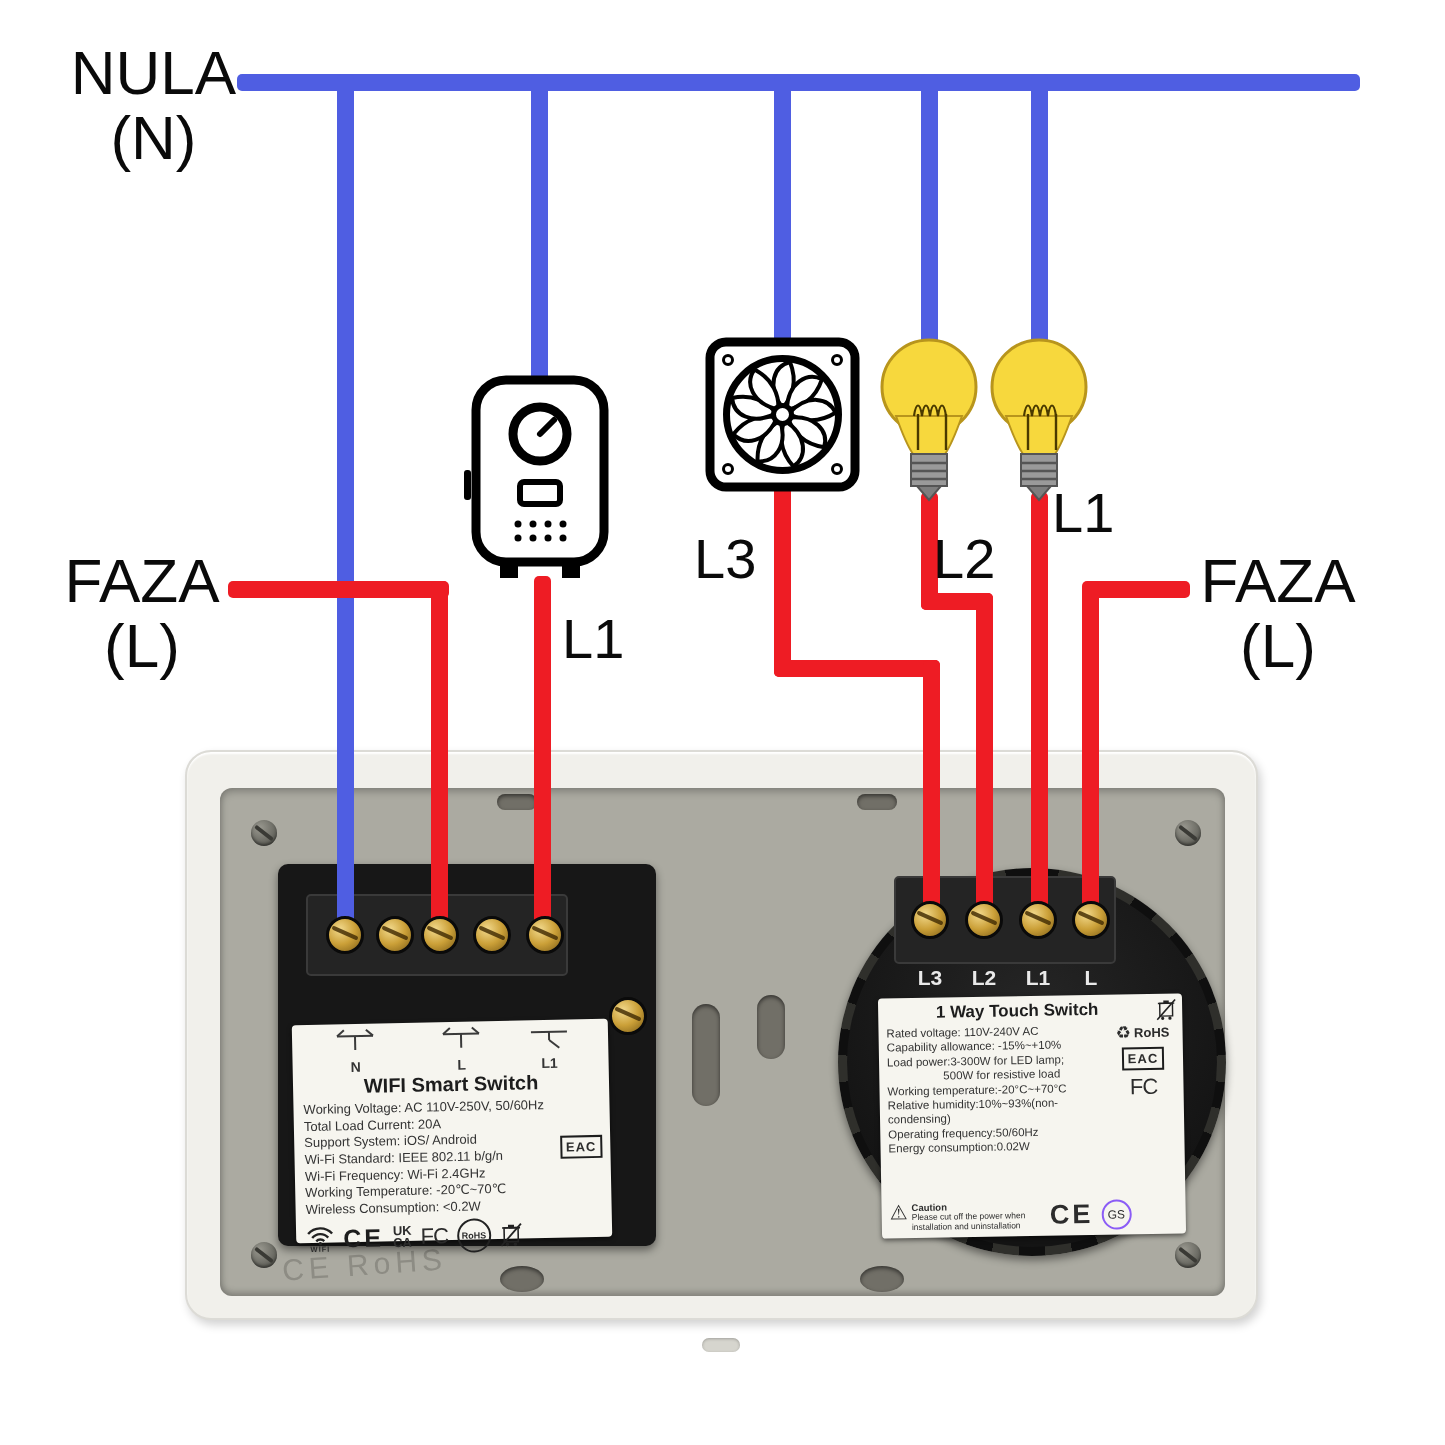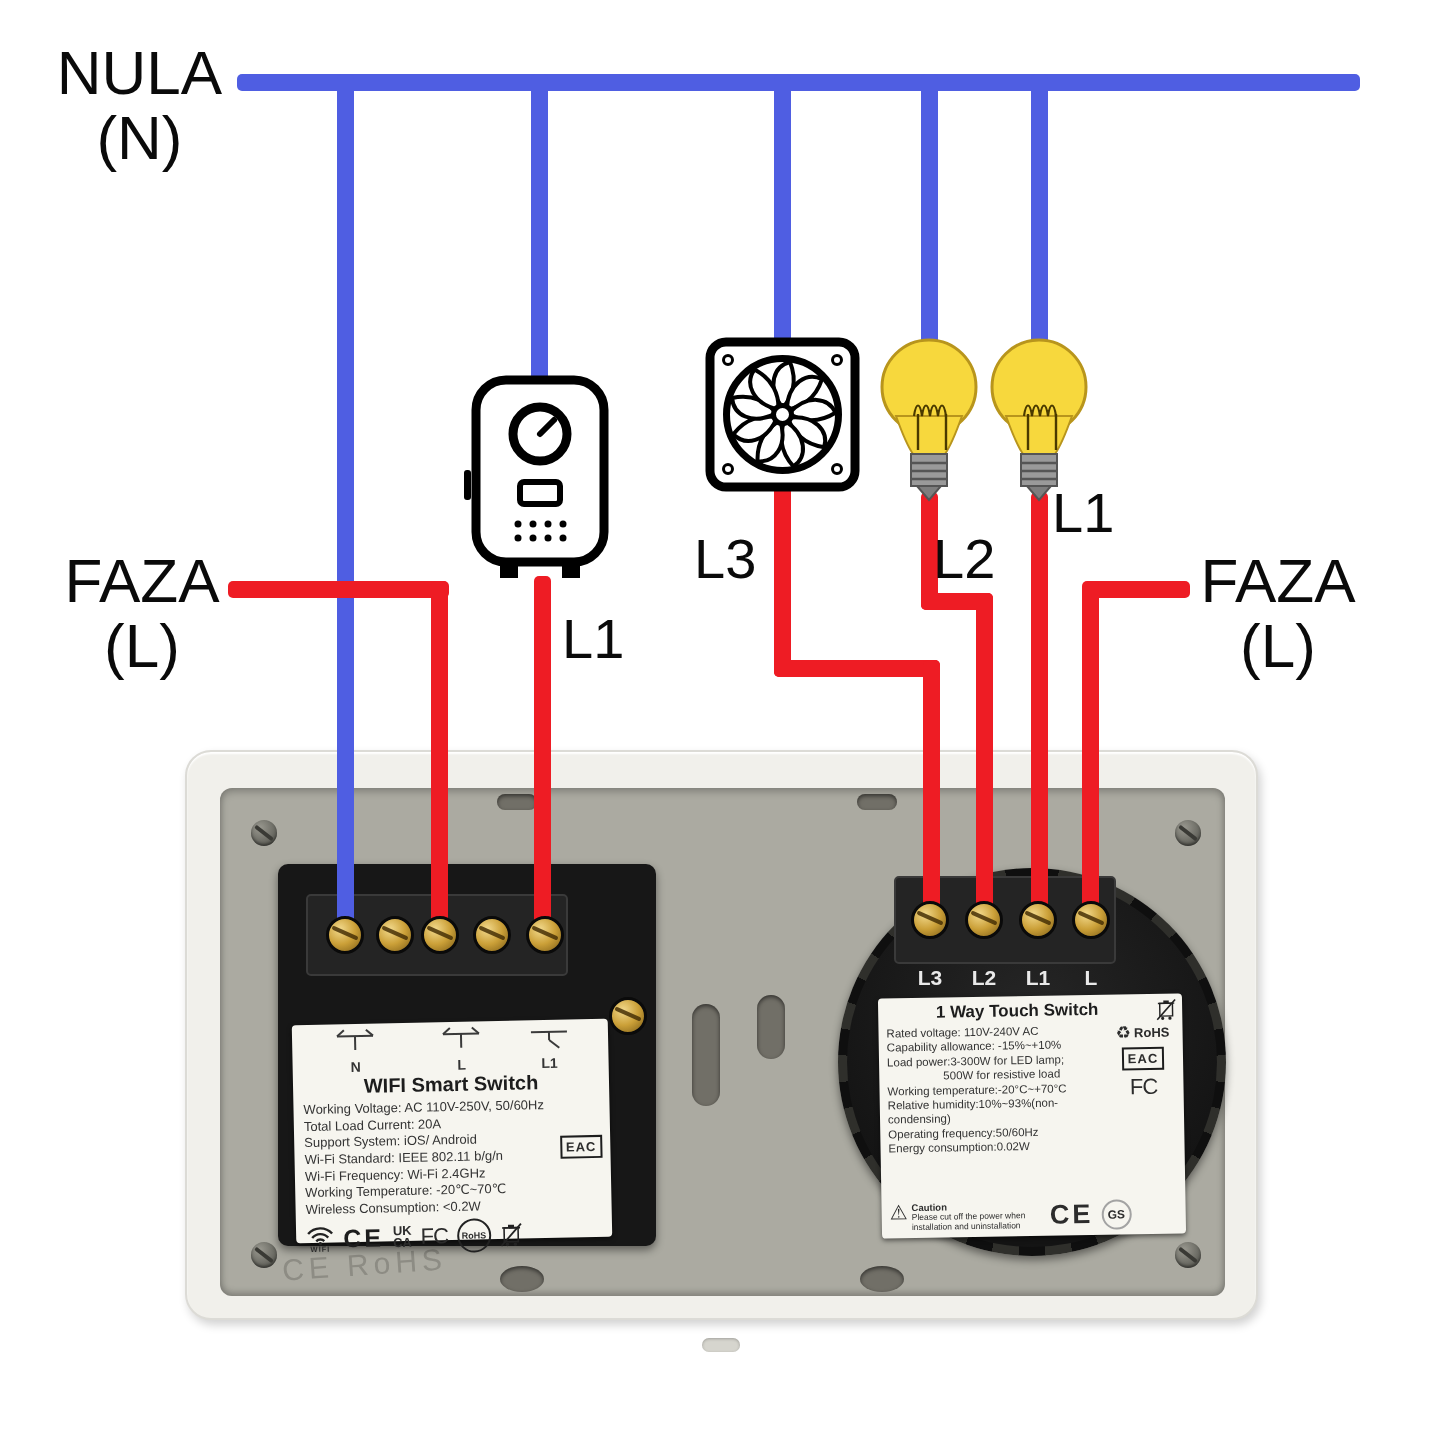--- a/index.html
+++ b/index.html
@@ -59,21 +59,21 @@
   .icon-col{position:absolute;right:5px;top:28px;width:70px;display:flex;flex-direction:column;align-items:center;gap:4px}
   .recycle-row{display:flex;align-items:center;gap:3px}
   .recycle-row .rg{font-size:17px}
   .recycle-row .rtxt{font-size:13px;font-weight:bold}
   .bottom-row{position:absolute;left:8px;right:8px;bottom:5px;display:flex;align-items:flex-end;gap:8px}
   .caution{display:flex;gap:4px;align-items:flex-start;width:152px}
   .caution .tri{font-size:20px;line-height:1}
   .caution .ctit{font-size:9.5px;font-weight:bold}
   .caution .ctxt{font-size:8.5px;line-height:1.15}
   .ce-big{font-size:27px;font-weight:bold;letter-spacing:3px}
-  .gs-circle{width:30px;height:30px;border:2px solid #a3a3a3;border-radius:50%;display:flex;align-items:center;justify-content:center;font-size:12px;font-weight:bold}
+  .gs-circle{width:30px;height:30px;border:2px solid #8b5cf6;border-radius:50%;display:flex;align-items:center;justify-content:center;font-size:12px;font-weight:normal}
   .bin-top-right{position:absolute;right:6px;top:4px}
 </style>
 </head>
 <body>
 
 <div id="canvas">
 
   <div class="panel-outer">
     <div class="panel-inner"></div>
     <div class="pscrew" style="left:64px;top:68px"></div>
@@ -303,21 +303,21 @@
     <path d="M18,84 Q28,112 35,122 L67,122 Q74,112 84,84 Z" style="fill:var(--bulb,#f7d83d)" stroke="#b8951c" stroke-width="2"></path>
     <path d="M40,118 L40,82 M68,118 L68,82" fill="none" stroke="#4a3a00" stroke-width="2.4"></path>
     <path d="M36,84 c2,-14 6,-14 8,0 c2,-14 6,-14 8,0 c2,-14 6,-14 8,0 c2,-14 6,-14 8,0" fill="none" stroke="#4a3a00" stroke-width="2.2"></path>
     <rect x="33" y="122" width="36" height="32" fill="#9a9a9a" stroke="#555" stroke-width="2"></rect>
     <line x1="33" y1="131" x2="69" y2="131" stroke="#555" stroke-width="2.4"></line>
     <line x1="33" y1="139" x2="69" y2="139" stroke="#555" stroke-width="2.4"></line>
     <line x1="33" y1="147" x2="69" y2="147" stroke="#555" stroke-width="2.4"></line>
     <path d="M39,154 L51,168 L63,154 Z" fill="#7e7e7e" stroke="#555" stroke-width="2"></path>
   </svg>
 
-  <div class="biglabel" style="left:42px;top:40px;width:195px">
+  <div class="biglabel" style="left:56px;top:40px;width:195px">
     <div>NULA</div>
     <div>(N)</div>
   </div>
   <div class="biglabel" style="left:52px;top:548px;width:180px">
     <div>FAZA</div>
     <div>(L)</div>
   </div>
   <div class="biglabel" style="left:1188px;top:548px;width:180px">
     <div>FAZA</div>
     <div>(L)</div>

